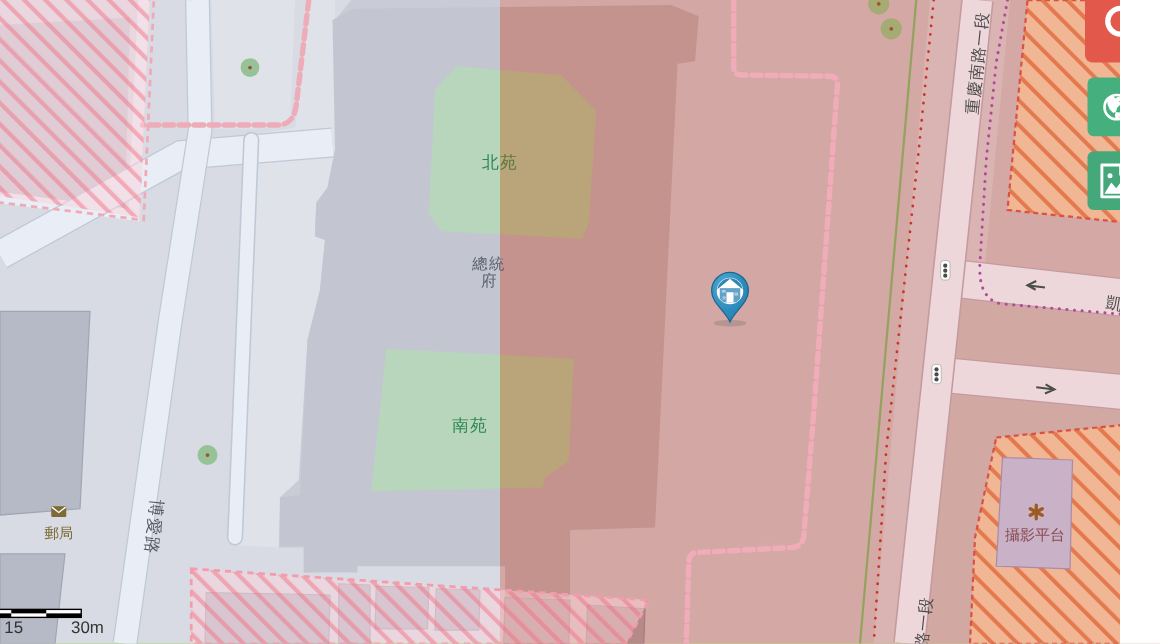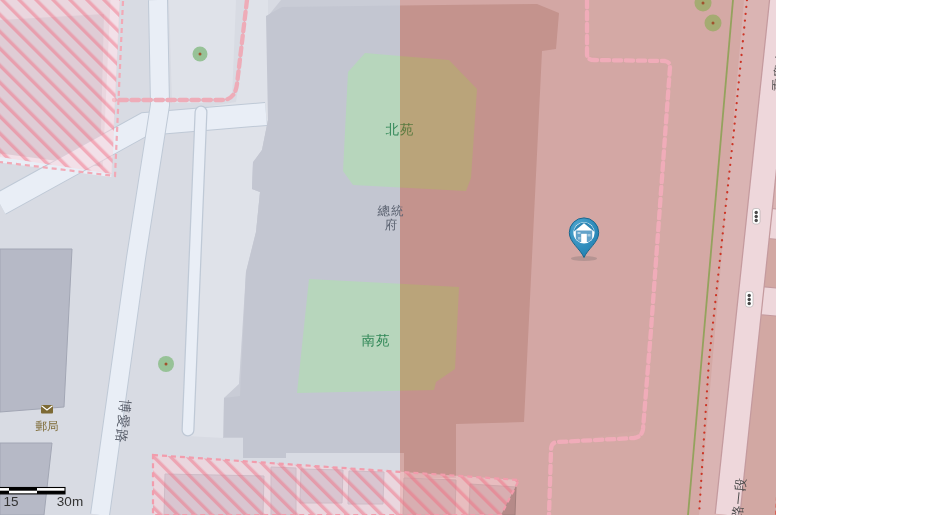--- a/index.html
+++ b/index.html
@@ -1,16 +1,16 @@
 <!DOCTYPE html>
 <html><head>
 <meta charset="utf-8">
 <style>
 html,body{margin:0;padding:0}
-.wrap{position:relative;width:776px;height:515px;overflow:hidden;font-family:"Liberation Sans",sans-serif;background:#84cc16}
+.wrap{position:relative;width:896px;height:515px;overflow:hidden;font-family:"Liberation Sans",sans-serif;background:#84cc16}
 svg text{font-family:"Liberation Sans",sans-serif}
 .L{--bg:#d8dbe3;--wpl:#dfe2e9;--swalk:#d8dbe3;--block:#c9ccd6;--bldg:#c3c6d1;--bldg2:#b6b9c6;--bstroke:#a2a6b4;--road:#e9eef6;--rcase:#bfc9d6;--park:#b7d6bc;--tree:#97c297;--fence:#eeacb8;--fline:#b8c1ce;--median:#d8dbe3;--pb:#c5c8d3;--pbs:#a2a6b4;--parklbl:#2e8655;--roadlbl:#555a66}
 .R{--bg:#d4a9a5;--wpl:#dbb3b1;--swalk:#dab4b3;--block:#d3a7a4;--bldg:#c4938d;--bldg2:#b58a88;--bstroke:#a37e7c;--road:#eed7db;--rcase:#c49a9e;--park:#baa47a;--tree:#a5ab72;--fence:#f0acb9;--fline:#b29094;--median:#d2a8a3;--pb:#c9b2c7;--pbs:#aa8ca7;--parklbl:#58793f;--roadlbl:#4a4a4a}
 </style>
 </head>
 <body>
 
 <div class="wrap">
 <svg width="928" height="515" viewBox="0 0 928 515">
 <defs>

